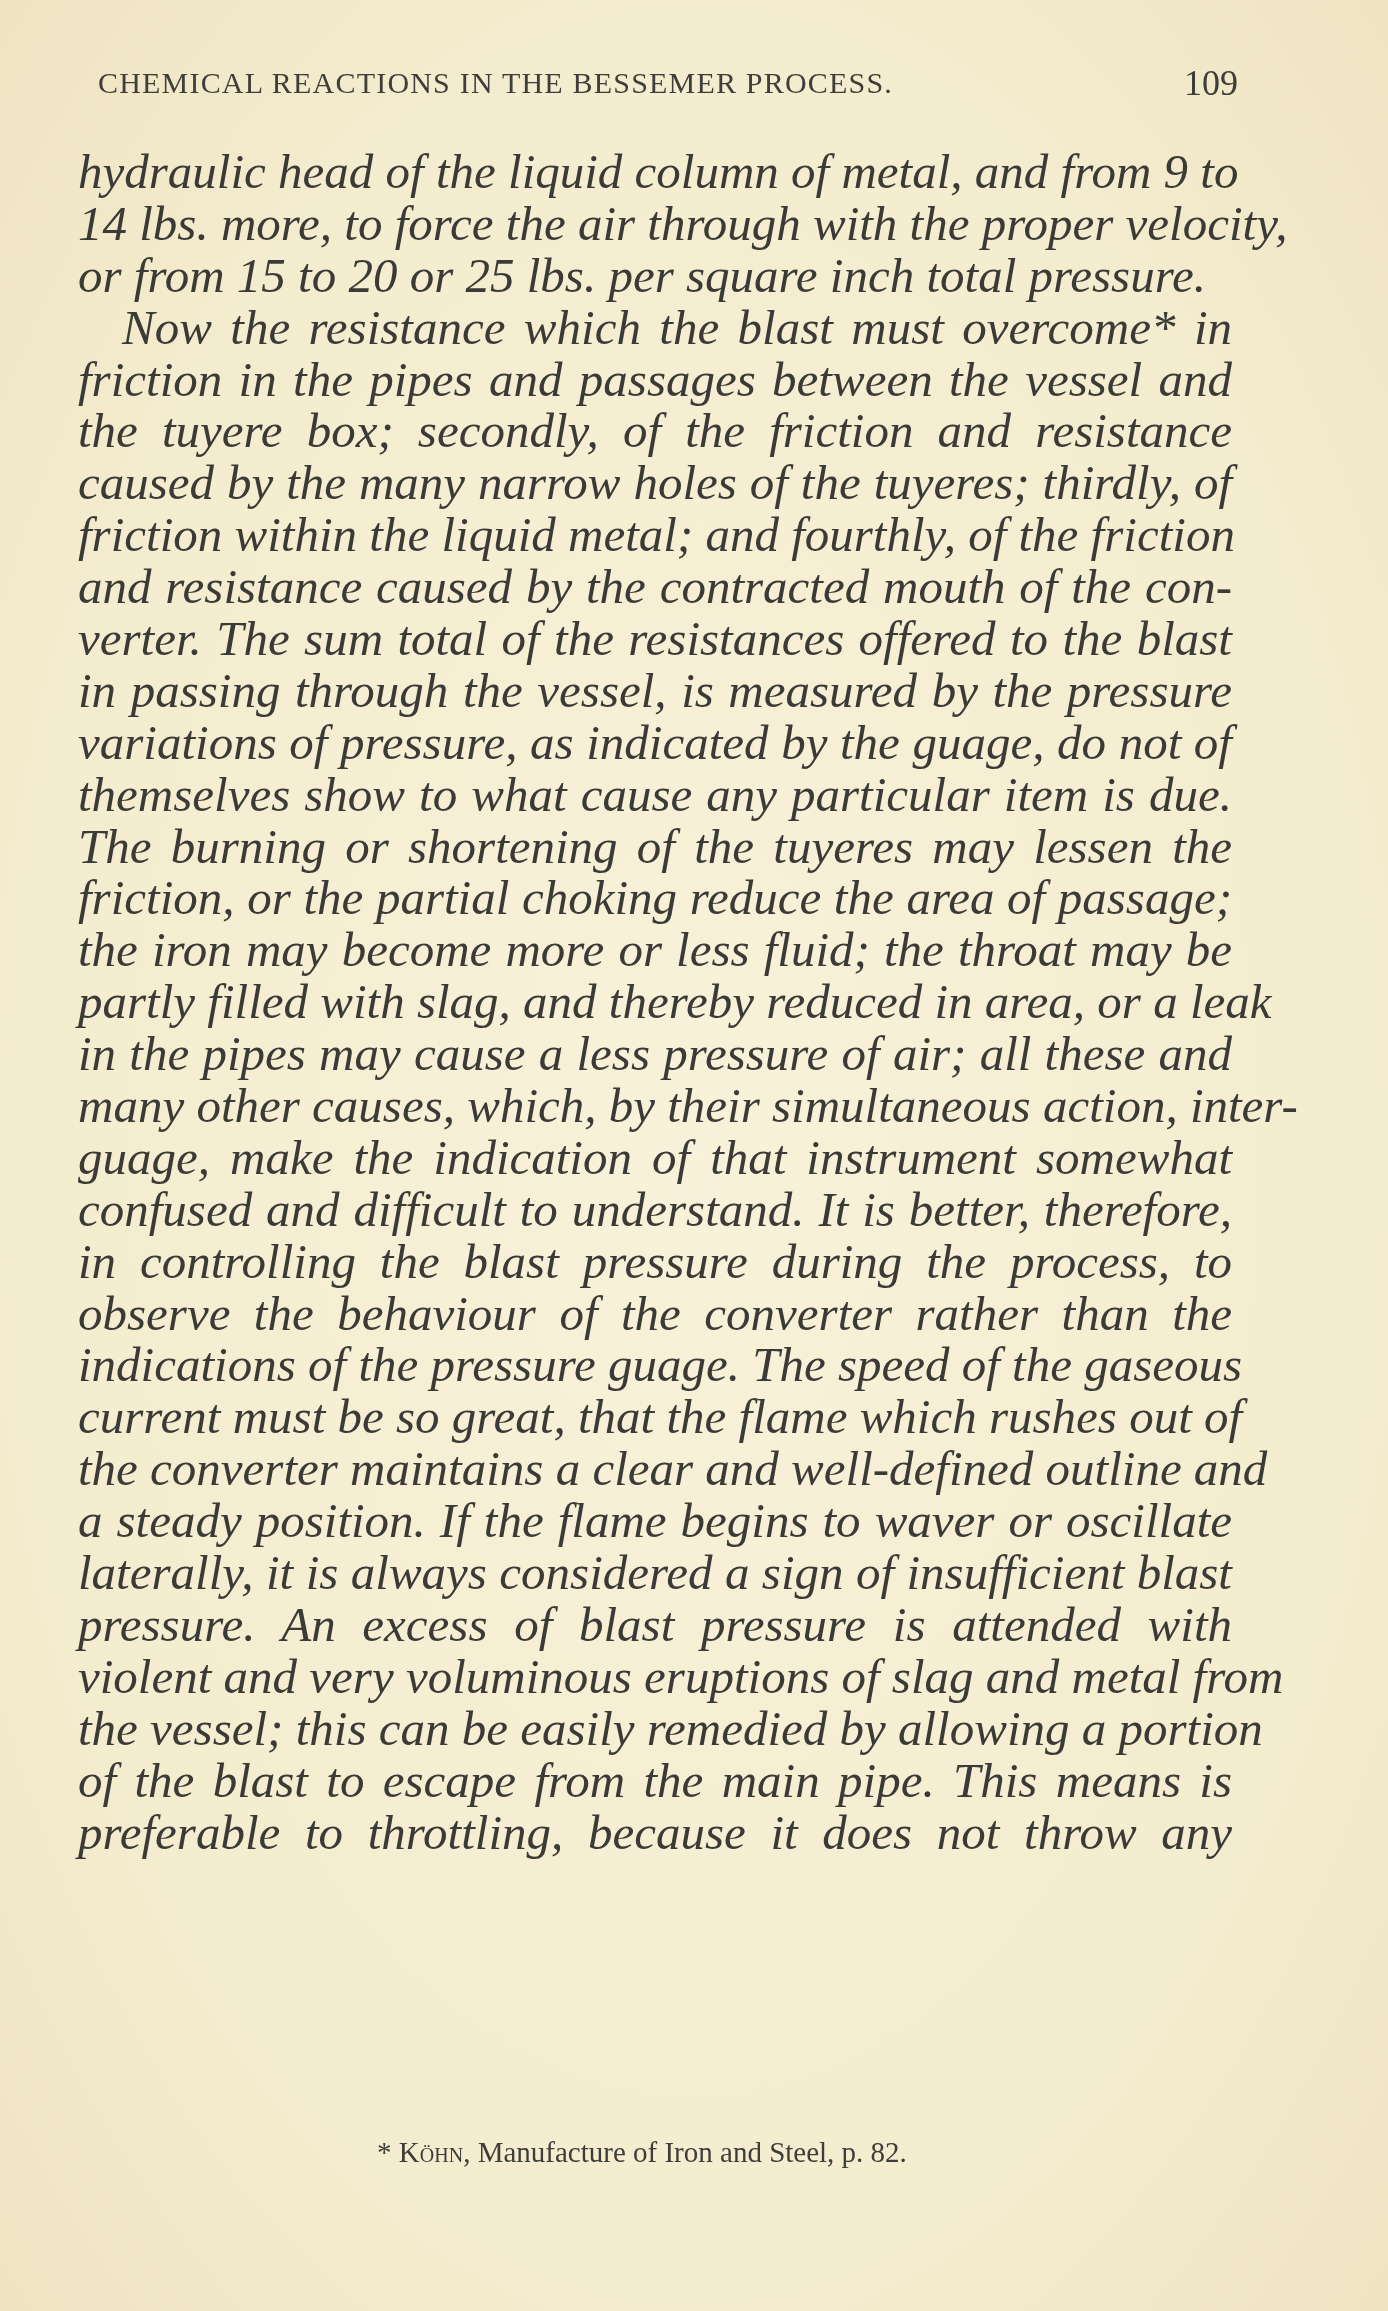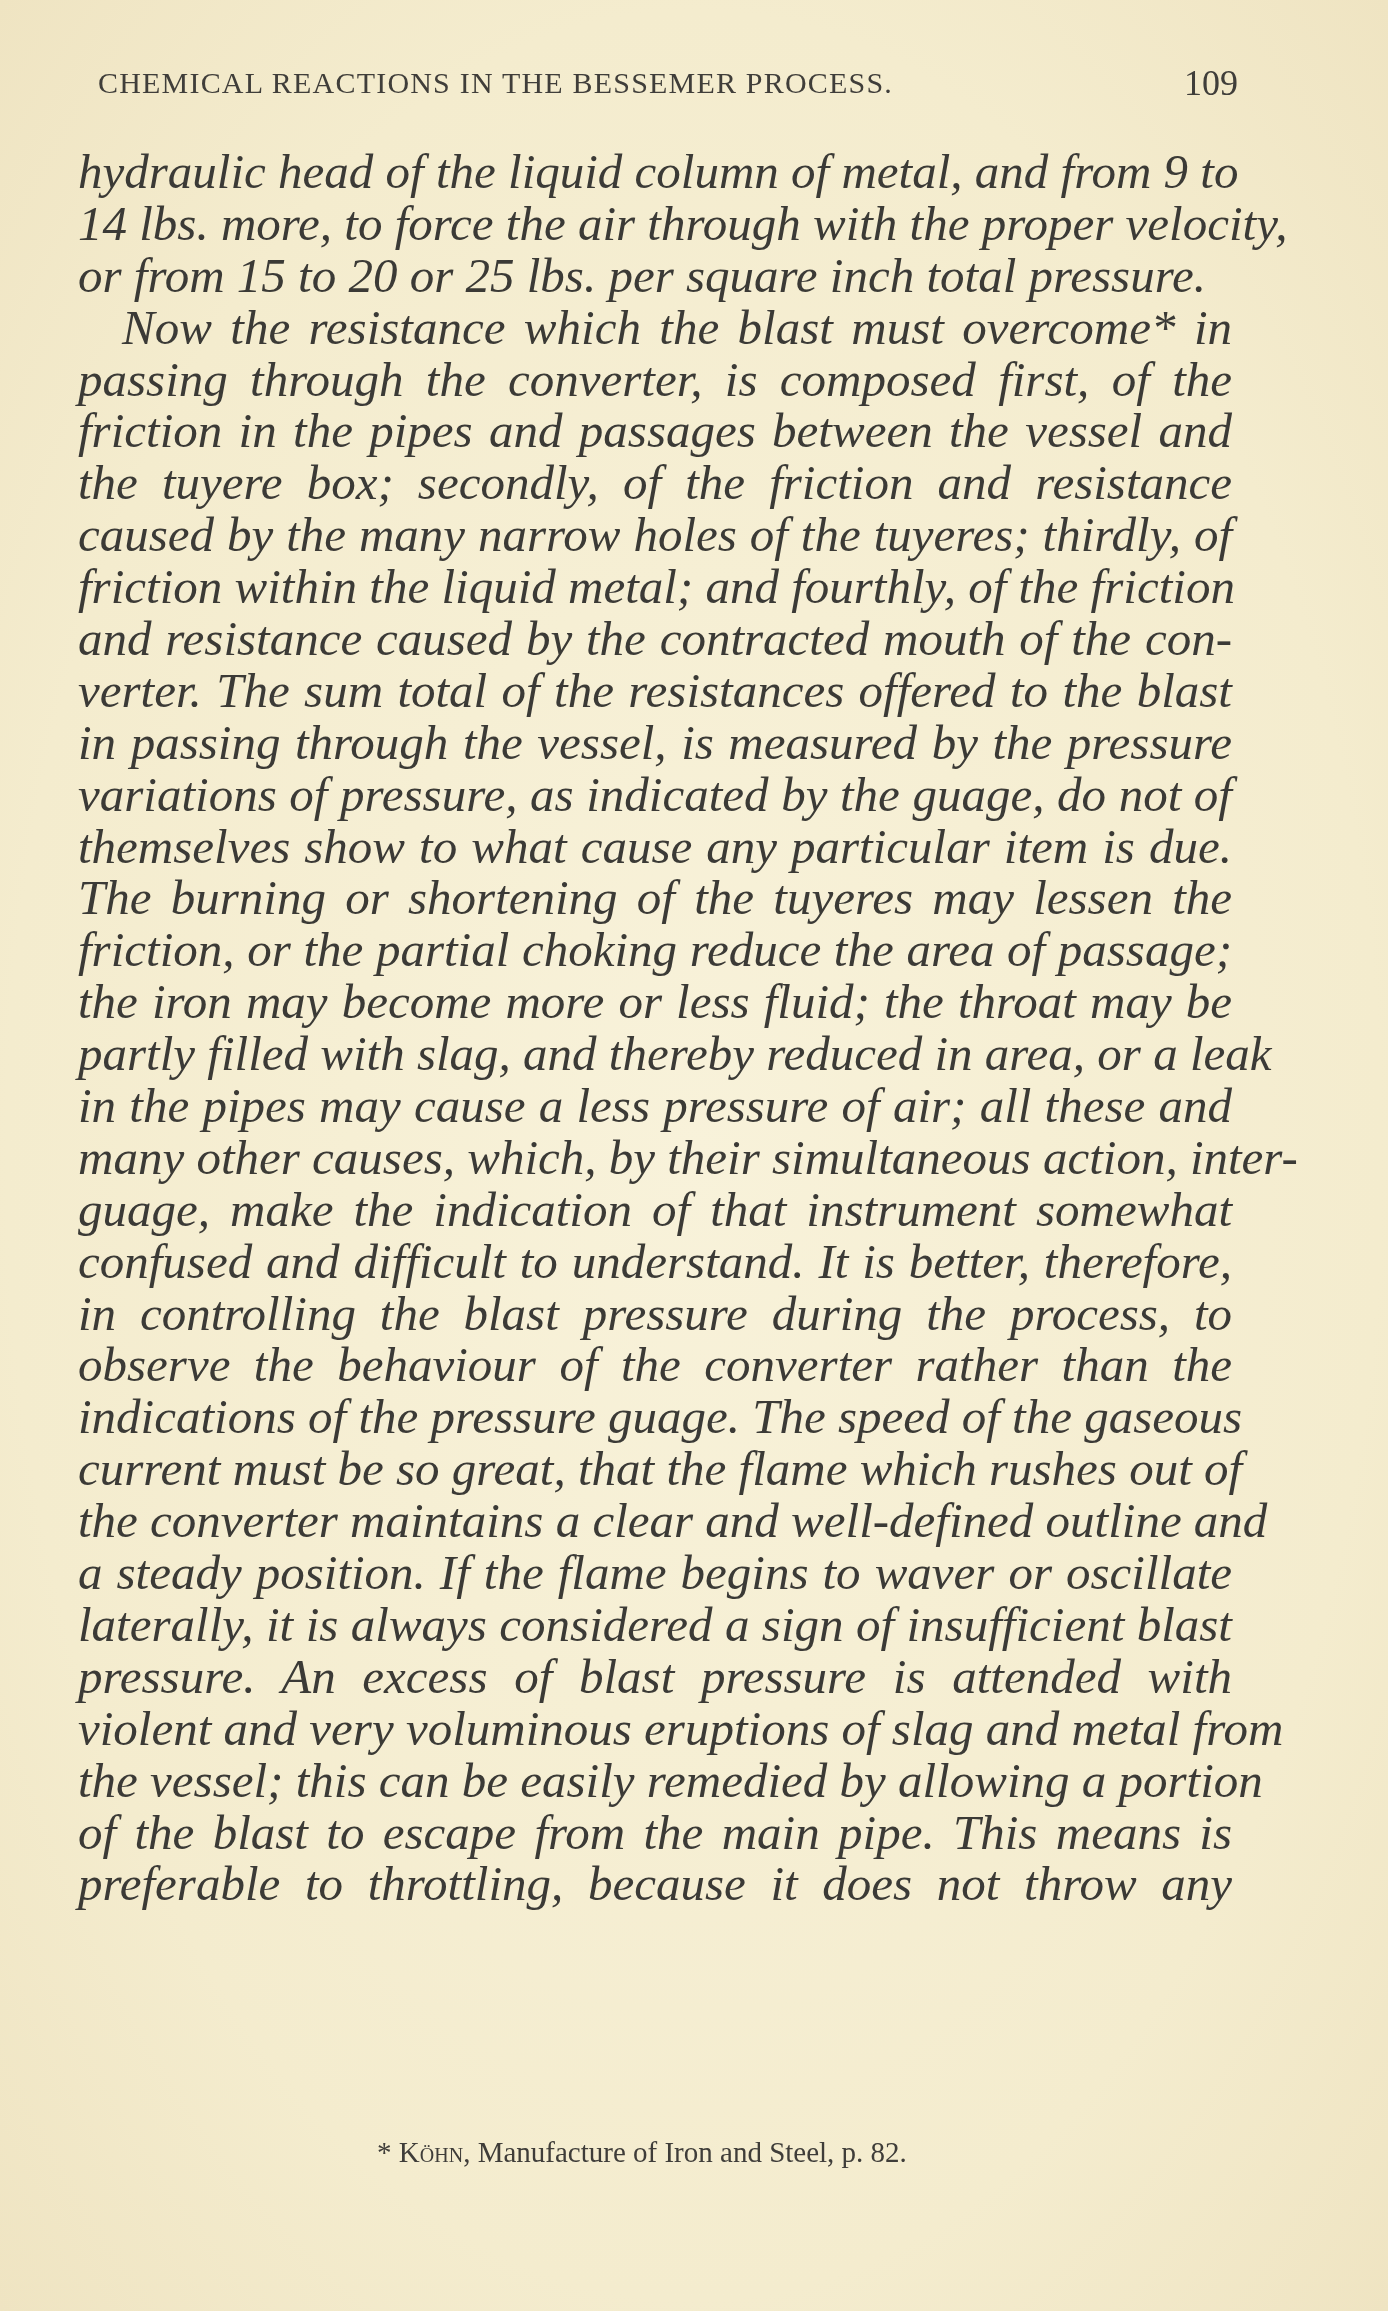--- a/index.html
+++ b/index.html
@@ -38,21 +38,20 @@
 <div class="header">
   <span>CHEMICAL REACTIONS IN THE BESSEMER PROCESS.</span>
   <span class="pnum">109</span>
 </div>
 
 <div class="body" id="body">
     <div class="line">hydraulic head of the liquid column of metal, and from 9 to</div>
     <div class="line">14 lbs. more, to force the air through with the proper velocity,</div>
     <div class="line" style="text-align-last: left;">or from 15 to 20 or 25 lbs. per square inch total pressure.</div>
     <div class="line indent">Now the resistance which the blast must overcome* in</div>
-    <div class="line">passing through the converter, is composed first, of the</div>
     <div class="line">friction in the pipes and passages between the vessel and</div>
     <div class="line">the tuyere box; secondly, of the friction and resistance</div>
     <div class="line">caused by the many narrow holes of the tuyeres; thirdly, of</div>
     <div class="line">friction within the liquid metal; and fourthly, of the friction</div>
     <div class="line">and resistance caused by the contracted mouth of the con-</div>
     <div class="line">verter. The sum total of the resistances offered to the blast</div>
     <div class="line">in passing through the vessel, is measured by the pressure</div>
     <div class="line">variations of pressure, as indicated by the guage, do not of</div>
     <div class="line">themselves show to what cause any particular item is due.</div>
     <div class="line">The burning or shortening of the tuyeres may lessen the</div>

